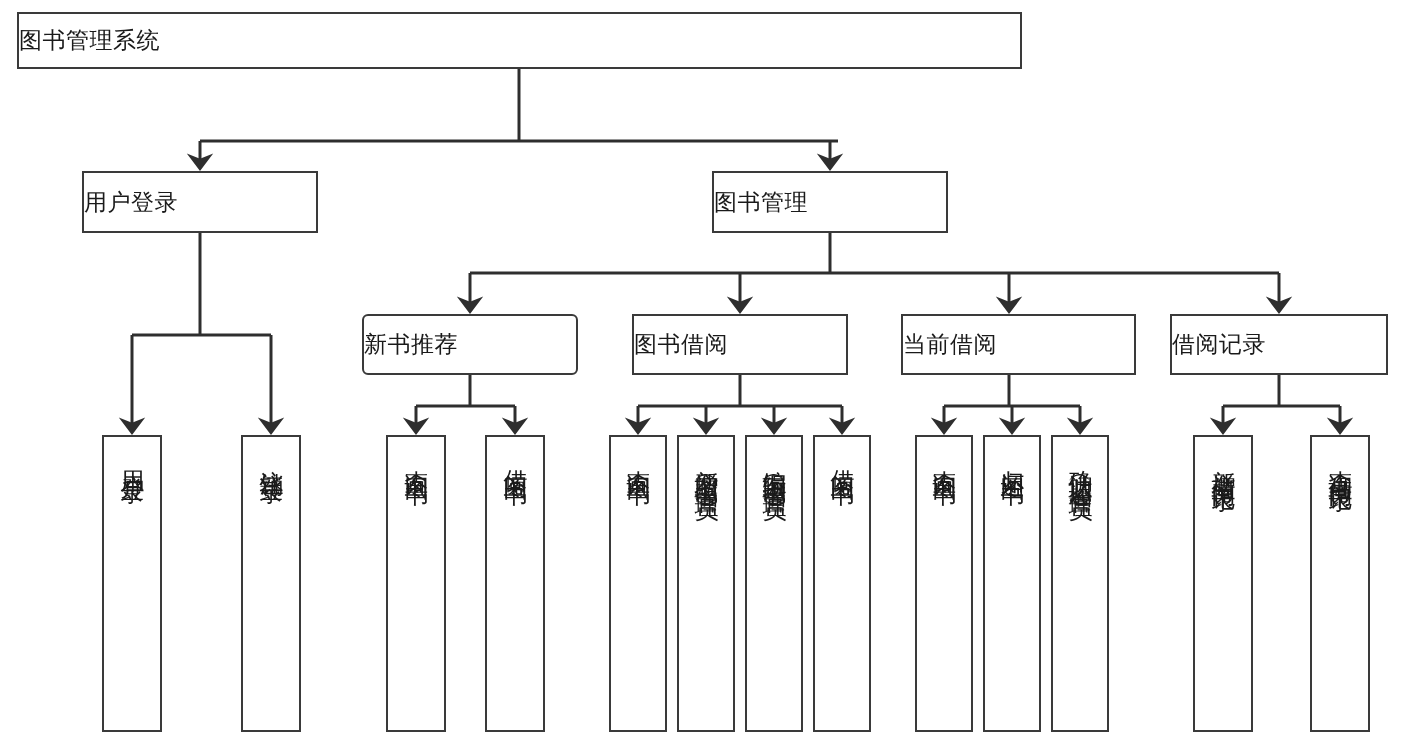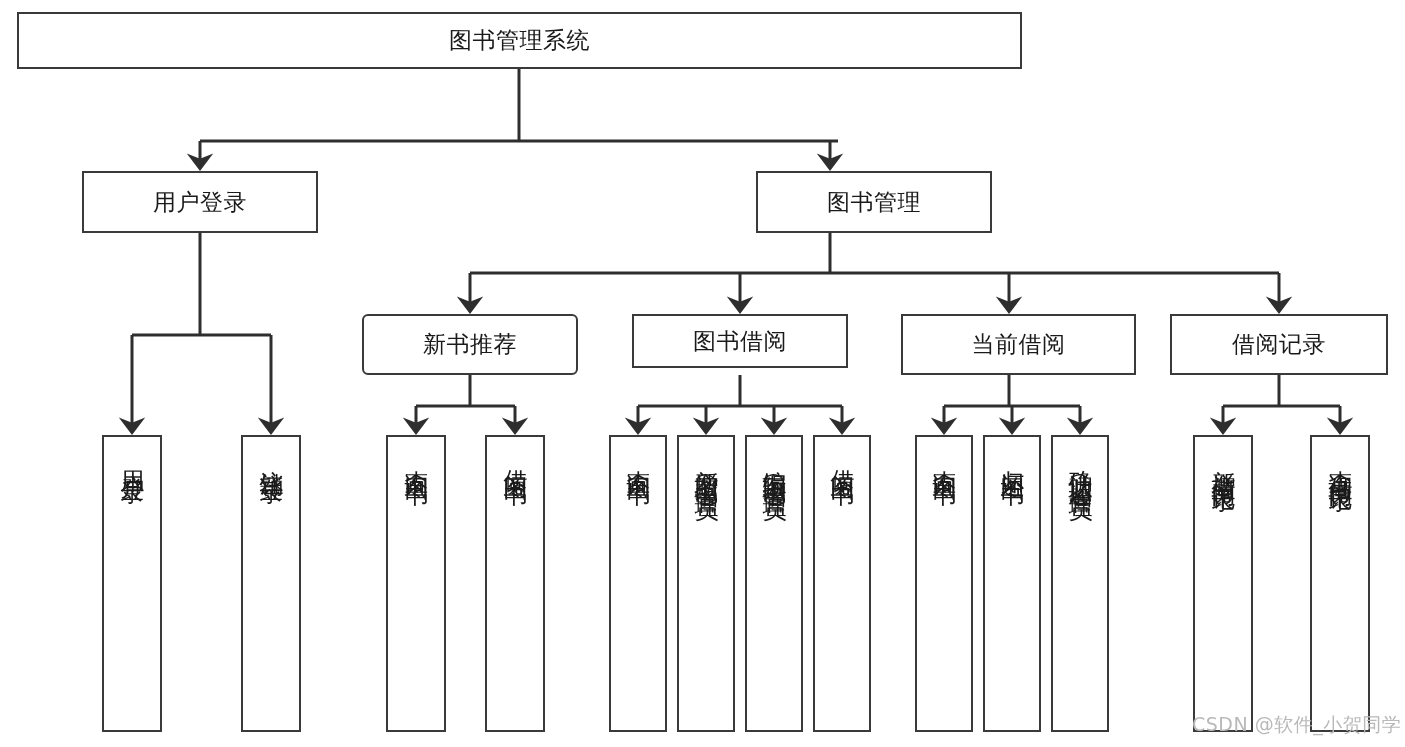--- a/index.html
+++ b/index.html
@@ -25,21 +25,21 @@
     height: 747px;
     pointer-events: none;
   }
   .node {
     position: absolute;
     box-sizing: border-box;
     border: 2.5px solid #3a3a3a;
     background: #ffffff;
     display: flex;
     align-items: center;
-    justify-content: center;
+    justify-content: flex-start;
     color: #1a1a1a;
   }
   .node .label {
     font-size: 23px;
     line-height: 1.15;
     letter-spacing: 0.5px;
     white-space: nowrap;
     text-align: center;
   }
   .node.vertical .label {
@@ -119,28 +119,28 @@
     </g>
   </svg>
 
   <div class="node" style="left:17px; top:12px; width:1005px; height:57px;">
     <span class="label">图书管理系统</span>
   </div>
 
   <div class="node" style="left:82px; top:171px; width:236px; height:62px;">
     <span class="label">用户登录</span>
   </div>
-  <div class="node" style="left:712px; top:171px; width:236px; height:62px;margin-left:44px;">
+  <div class="node" style="left:712px; top:171px; width:236px; height:62px;">
     <span class="label">图书管理</span>
   </div>
 
   <div class="node" style="left:362px; top:314px; width:216px; height:61px;border-radius:6px;">
     <span class="label">新书推荐</span>
   </div>
-  <div class="node" style="left:632px; top:314px; width:216px; height:54px;">
+  <div class="node" style="left:632px; top:314px; width:216px; height:61px;">
     <span class="label">图书借阅</span>
   </div>
   <div class="node" style="left:901px; top:314px; width:235px; height:61px;">
     <span class="label">当前借阅</span>
   </div>
   <div class="node" style="left:1170px; top:314px; width:218px; height:61px;">
     <span class="label">借阅记录</span>
   </div>
 
   <div class="node vertical" style="left:102px; top:435px; width:60px; height:297px;">
@@ -176,15 +176,14 @@
   <div class="node vertical" style="left:1051px; top:435px; width:58px; height:297px;">
     <span class="label">确认归还（管理员）</span>
   </div>
   <div class="node vertical" style="left:1193px; top:435px; width:60px; height:297px;">
     <span class="label">新增借阅记录</span>
   </div>
   <div class="node vertical" style="left:1310px; top:435px; width:60px; height:297px;">
     <span class="label">查询借阅记录</span>
   </div>
 
-  <div class="watermark" style="left:1192px; top:712px;">CSDN @软件_小贺同学</div>
 
 </div>
 
 </body></html>

